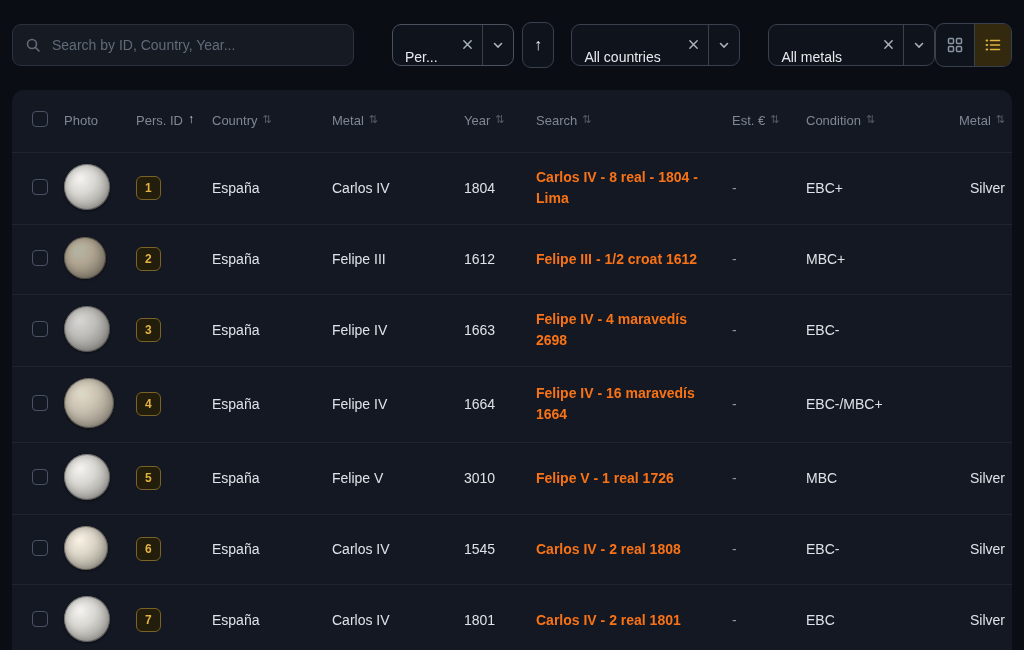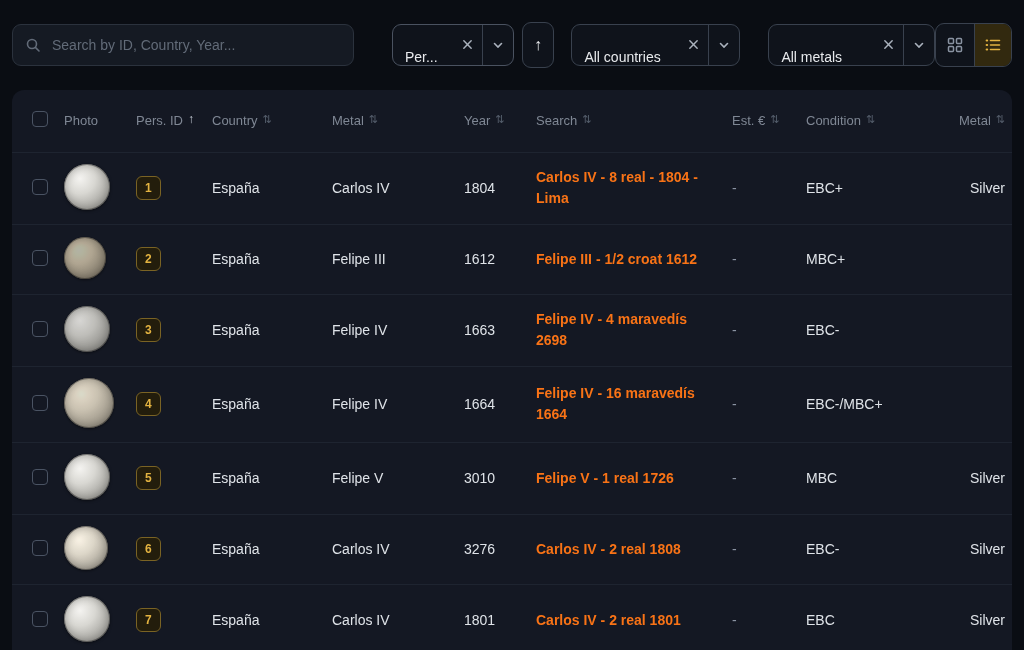--- a/index.html
+++ b/index.html
@@ -304,21 +304,21 @@
           <td class="c-est">-</td>
           <td>MBC</td>
           <td class="c-metal">Silver</td>
         </tr>
         <tr>
           <td class="c-check"><span class="checkbox"></span></td>
           <td><span class="coin"></span></td>
           <td><span class="badge">6</span></td>
           <td>España</td>
           <td>Carlos IV</td>
-          <td>3276</td>
+          <td>1545</td>
           <td class="c-value">Carlos IV - 2 real 1808</td>
           <td class="c-est">-</td>
           <td>EBC-</td>
           <td class="c-metal">Silver</td>
         </tr>
         <tr>
           <td class="c-check"><span class="checkbox"></span></td>
           <td><span class="coin"></span></td>
           <td><span class="badge">7</span></td>
           <td>España</td>

